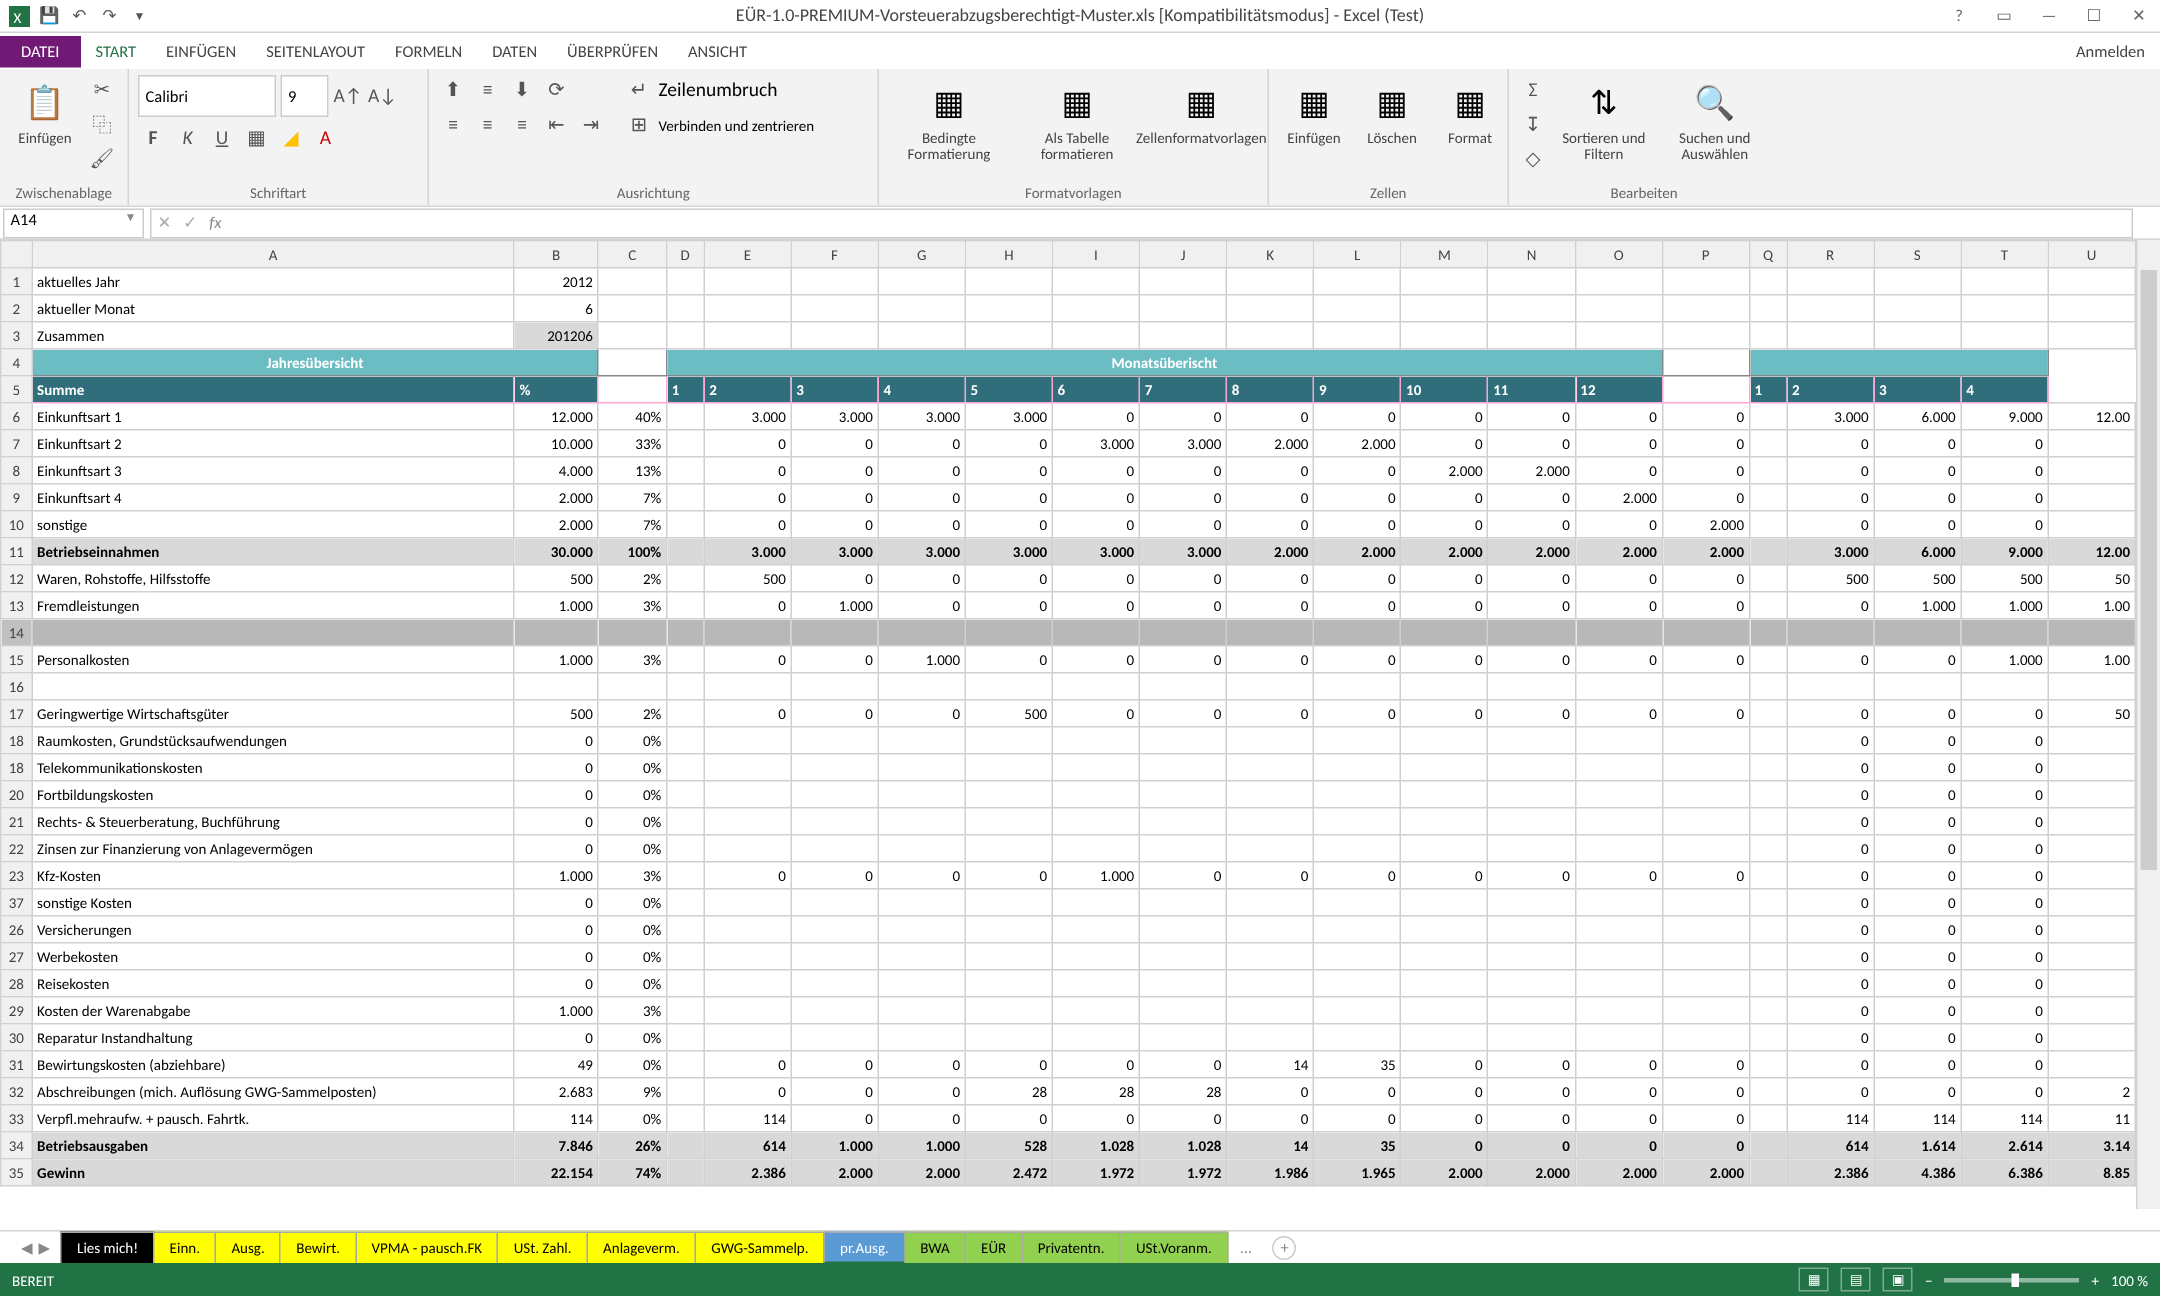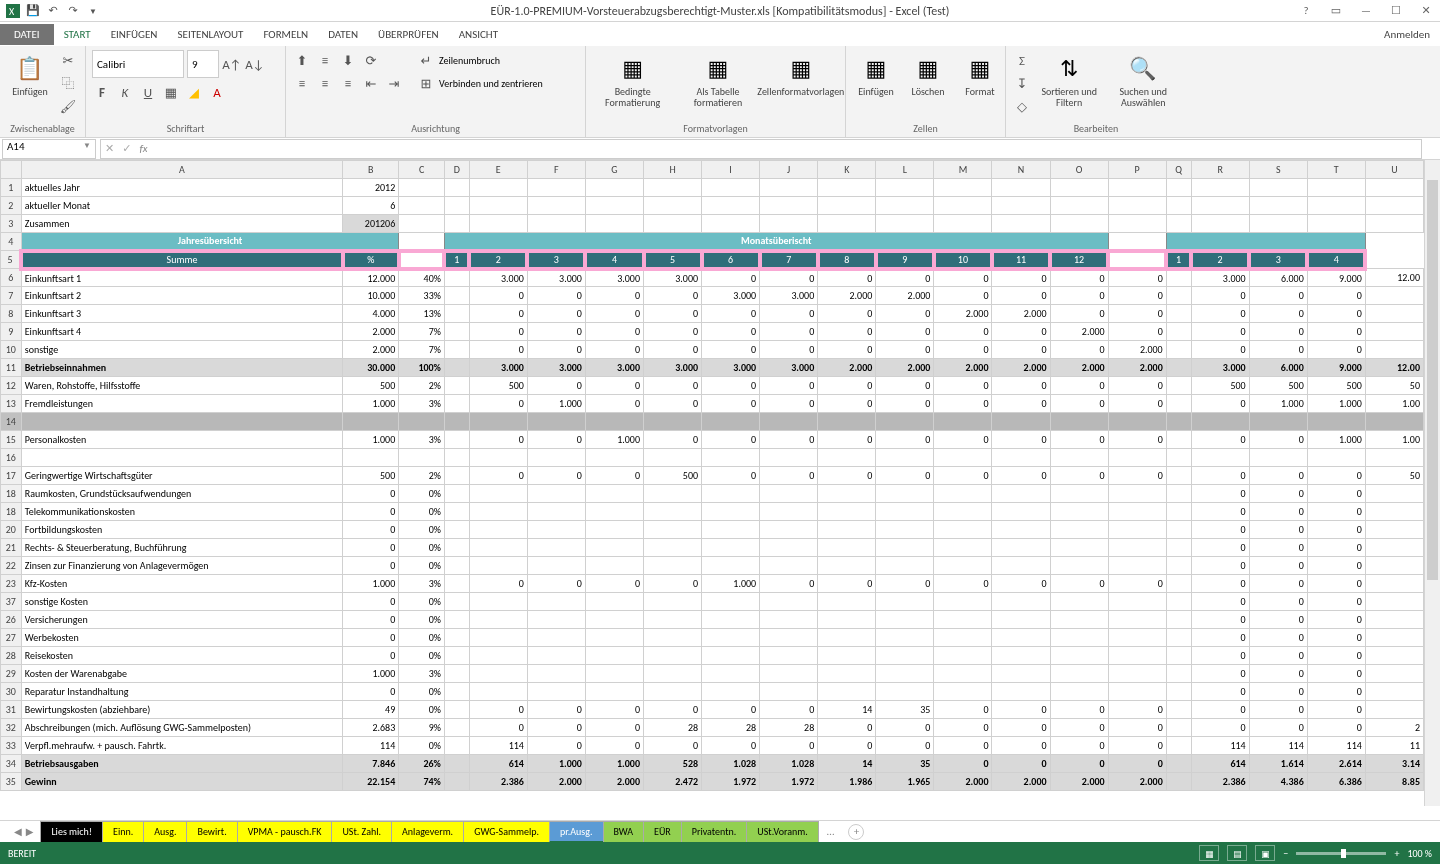--- a/index.html
+++ b/index.html
@@ -5,21 +5,21 @@
 *{box-sizing:border-box;margin:0;padding:0}
 body{font-family:Calibri,Arial,sans-serif;font-size:11px;background:#fff;overflow:hidden;width:1440px;height:864px;position:relative}
 .titlebar{height:22px;background:#fff;border-bottom:1px solid #d4d4d4;display:flex;align-items:center;position:relative}
 .titlebar .qat{display:flex;gap:2px;padding-left:4px}
 .titlebar .qat .ico{width:18px;height:18px;display:flex;align-items:center;justify-content:center;color:#555}
 .titlebar .title{position:absolute;left:50%;transform:translateX(-50%);color:#444;font-size:12px}
 .titlebar .win{position:absolute;right:4px;display:flex;gap:10px;align-items:center}
 .titlebar .win .ico{width:20px;height:18px;display:flex;align-items:center;justify-content:center;color:#666;font-size:11px}
 .menubar{height:24px;background:#fff;display:flex;align-items:center;padding-left:0;position:relative}
 .menubar .tab{padding:4px 10px;font-size:11px;color:#444;text-transform:uppercase;cursor:pointer}
-.menubar .tab.file{background:#737373;color:#fff;padding:4px 14px}
+.menubar .tab.file{background:#701a75;color:#fff;padding:4px 14px}
 .menubar .tab.active{color:#217346}
 .menubar .login{position:absolute;right:10px;font-size:11px;color:#444}
 .ribbon{height:92px;background:#f3f3f3;border-bottom:1px solid #d4d4d4;display:flex}
 .ribbon .group{border-right:1px solid #d4d4d4;padding:4px 6px 2px 6px;display:flex;flex-direction:column;justify-content:space-between;position:relative}
 .ribbon .group .glabel{text-align:center;font-size:10px;color:#666;padding-top:2px}
 .ribbon .group .body{flex:1;display:flex;gap:4px;align-items:flex-start}
 .rbtn{display:flex;flex-direction:column;align-items:center;justify-content:center;gap:2px;padding:2px 4px;cursor:pointer;min-width:48px}
 .rbtn .ric{width:32px;height:32px;display:flex;align-items:center;justify-content:center;font-size:22px}
 .rbtn .rtxt{font-size:10px;color:#444;text-align:center;line-height:1.1}
 .riconsmall{width:20px;height:20px;display:flex;align-items:center;justify-content:center;font-size:13px;color:#555}
@@ -41,21 +41,21 @@
 table.sheet td.lbl{text-align:left}
 table.sheet .rowhdr{background:#f0f0f0;text-align:center;width:20px}
 table.sheet .colA{width:310px}
 table.sheet .colB{width:54px}
 table.sheet .colC{width:44px}
 table.sheet .colD{width:24px}
 table.sheet .colM{width:56px}
 table.sheet .colQ{width:24px}
 table.sheet .colR{width:56px}
 table.sheet tr.hdr1 td{background:#6bbdc4;color:#fff;text-align:center;font-weight:bold;border:1px solid #888}
-table.sheet tr.hdr2 td{background:#2f6e7a;color:#fff;text-align:center;font-weight:normal;border:4px solid #f9a8d4}
+table.sheet tr.hdr2 td{background:#2f6e7a;color:#fff;text-align:left;font-weight:bold;border:1px solid #f9a8d4}
 table.sheet tr.hdr2 td.lbl{background:#2f6e7a}
 table.sheet tr.sum td{background:#d9d9d9;font-weight:bold}
 table.sheet tr.sum td.colD,table.sheet tr.sum td.colQ{background:#d9d9d9}
 table.sheet tr.sel td{background:#b8b8b8}
 table.sheet tr.sel th.rowhdr{background:#c0c0c0}
 .dashed td{border-bottom:1px dashed #bbb}
 .corner{width:20px;height:18px;background:#f0f0f0;border:1px solid #d0d0d0}
 .sheet-tabs{position:absolute;bottom:22px;left:0;right:0;height:22px;background:#fff;border-top:1px solid #d4d4d4;display:flex;align-items:center;padding-left:6px;gap:0}
 .sheet-tabs .nav{display:flex;gap:4px;color:#888;font-size:10px;padding:0 8px}
 .sheet-tabs .stab{padding:3px 10px;font-size:10px;border:1px solid #aaa;margin-left:-1px;cursor:pointer}
@@ -160,21 +160,21 @@
           <span class="riconsmall">≡</span>
           <span class="riconsmall">≡</span>
           <span class="riconsmall">≡</span>
           <span class="riconsmall">⇤</span>
           <span class="riconsmall">⇥</span>
         </div>
       </div>
       <div class="stack" style="margin-left:8px">
         <div class="row">
             <span class="riconsmall">↵</span>
-            <span style="font-size:10px">Zeilenumbruch</span>
+            <span style="font-size:13px">Zeilenumbruch</span>
           </div>
         <div class="row">
             <span class="riconsmall">⊞</span>
             <span style="font-size:10px">Verbinden und zentrieren</span>
           </div>
       </div>
     </div>
     <div class="glabel">Ausrichtung</div>
   </div>
   <div class="group" style="width:260px">

